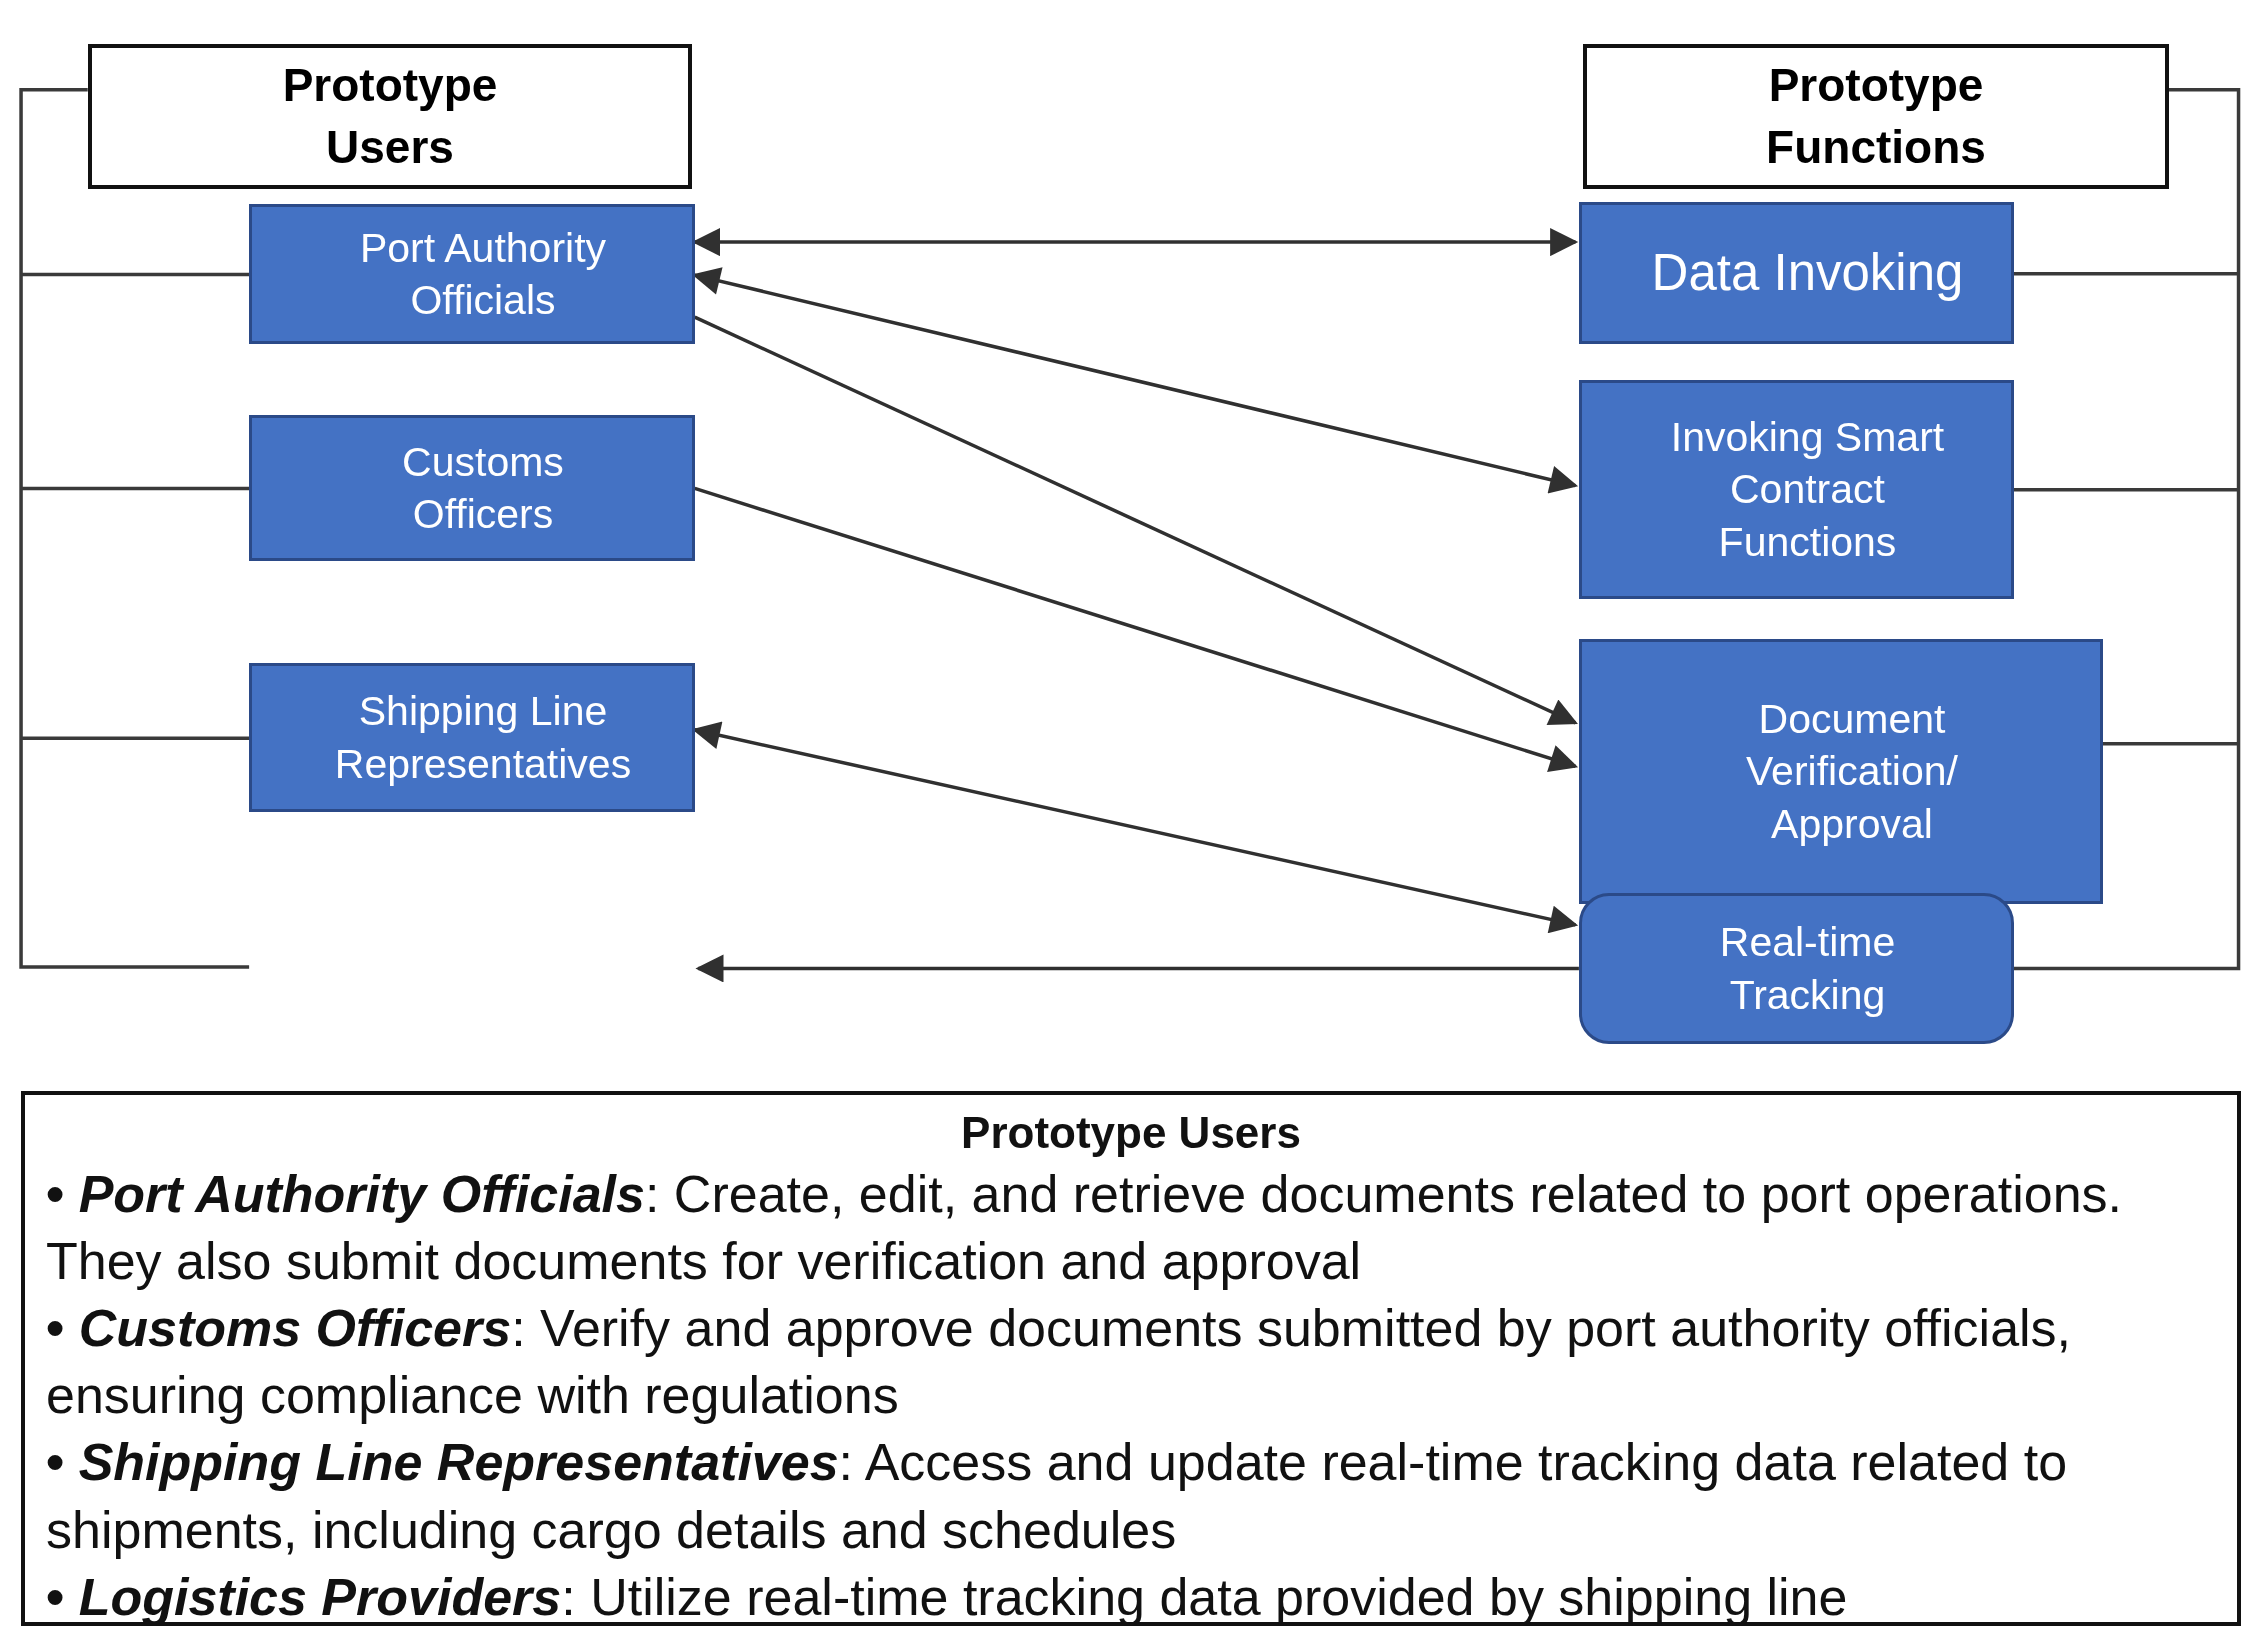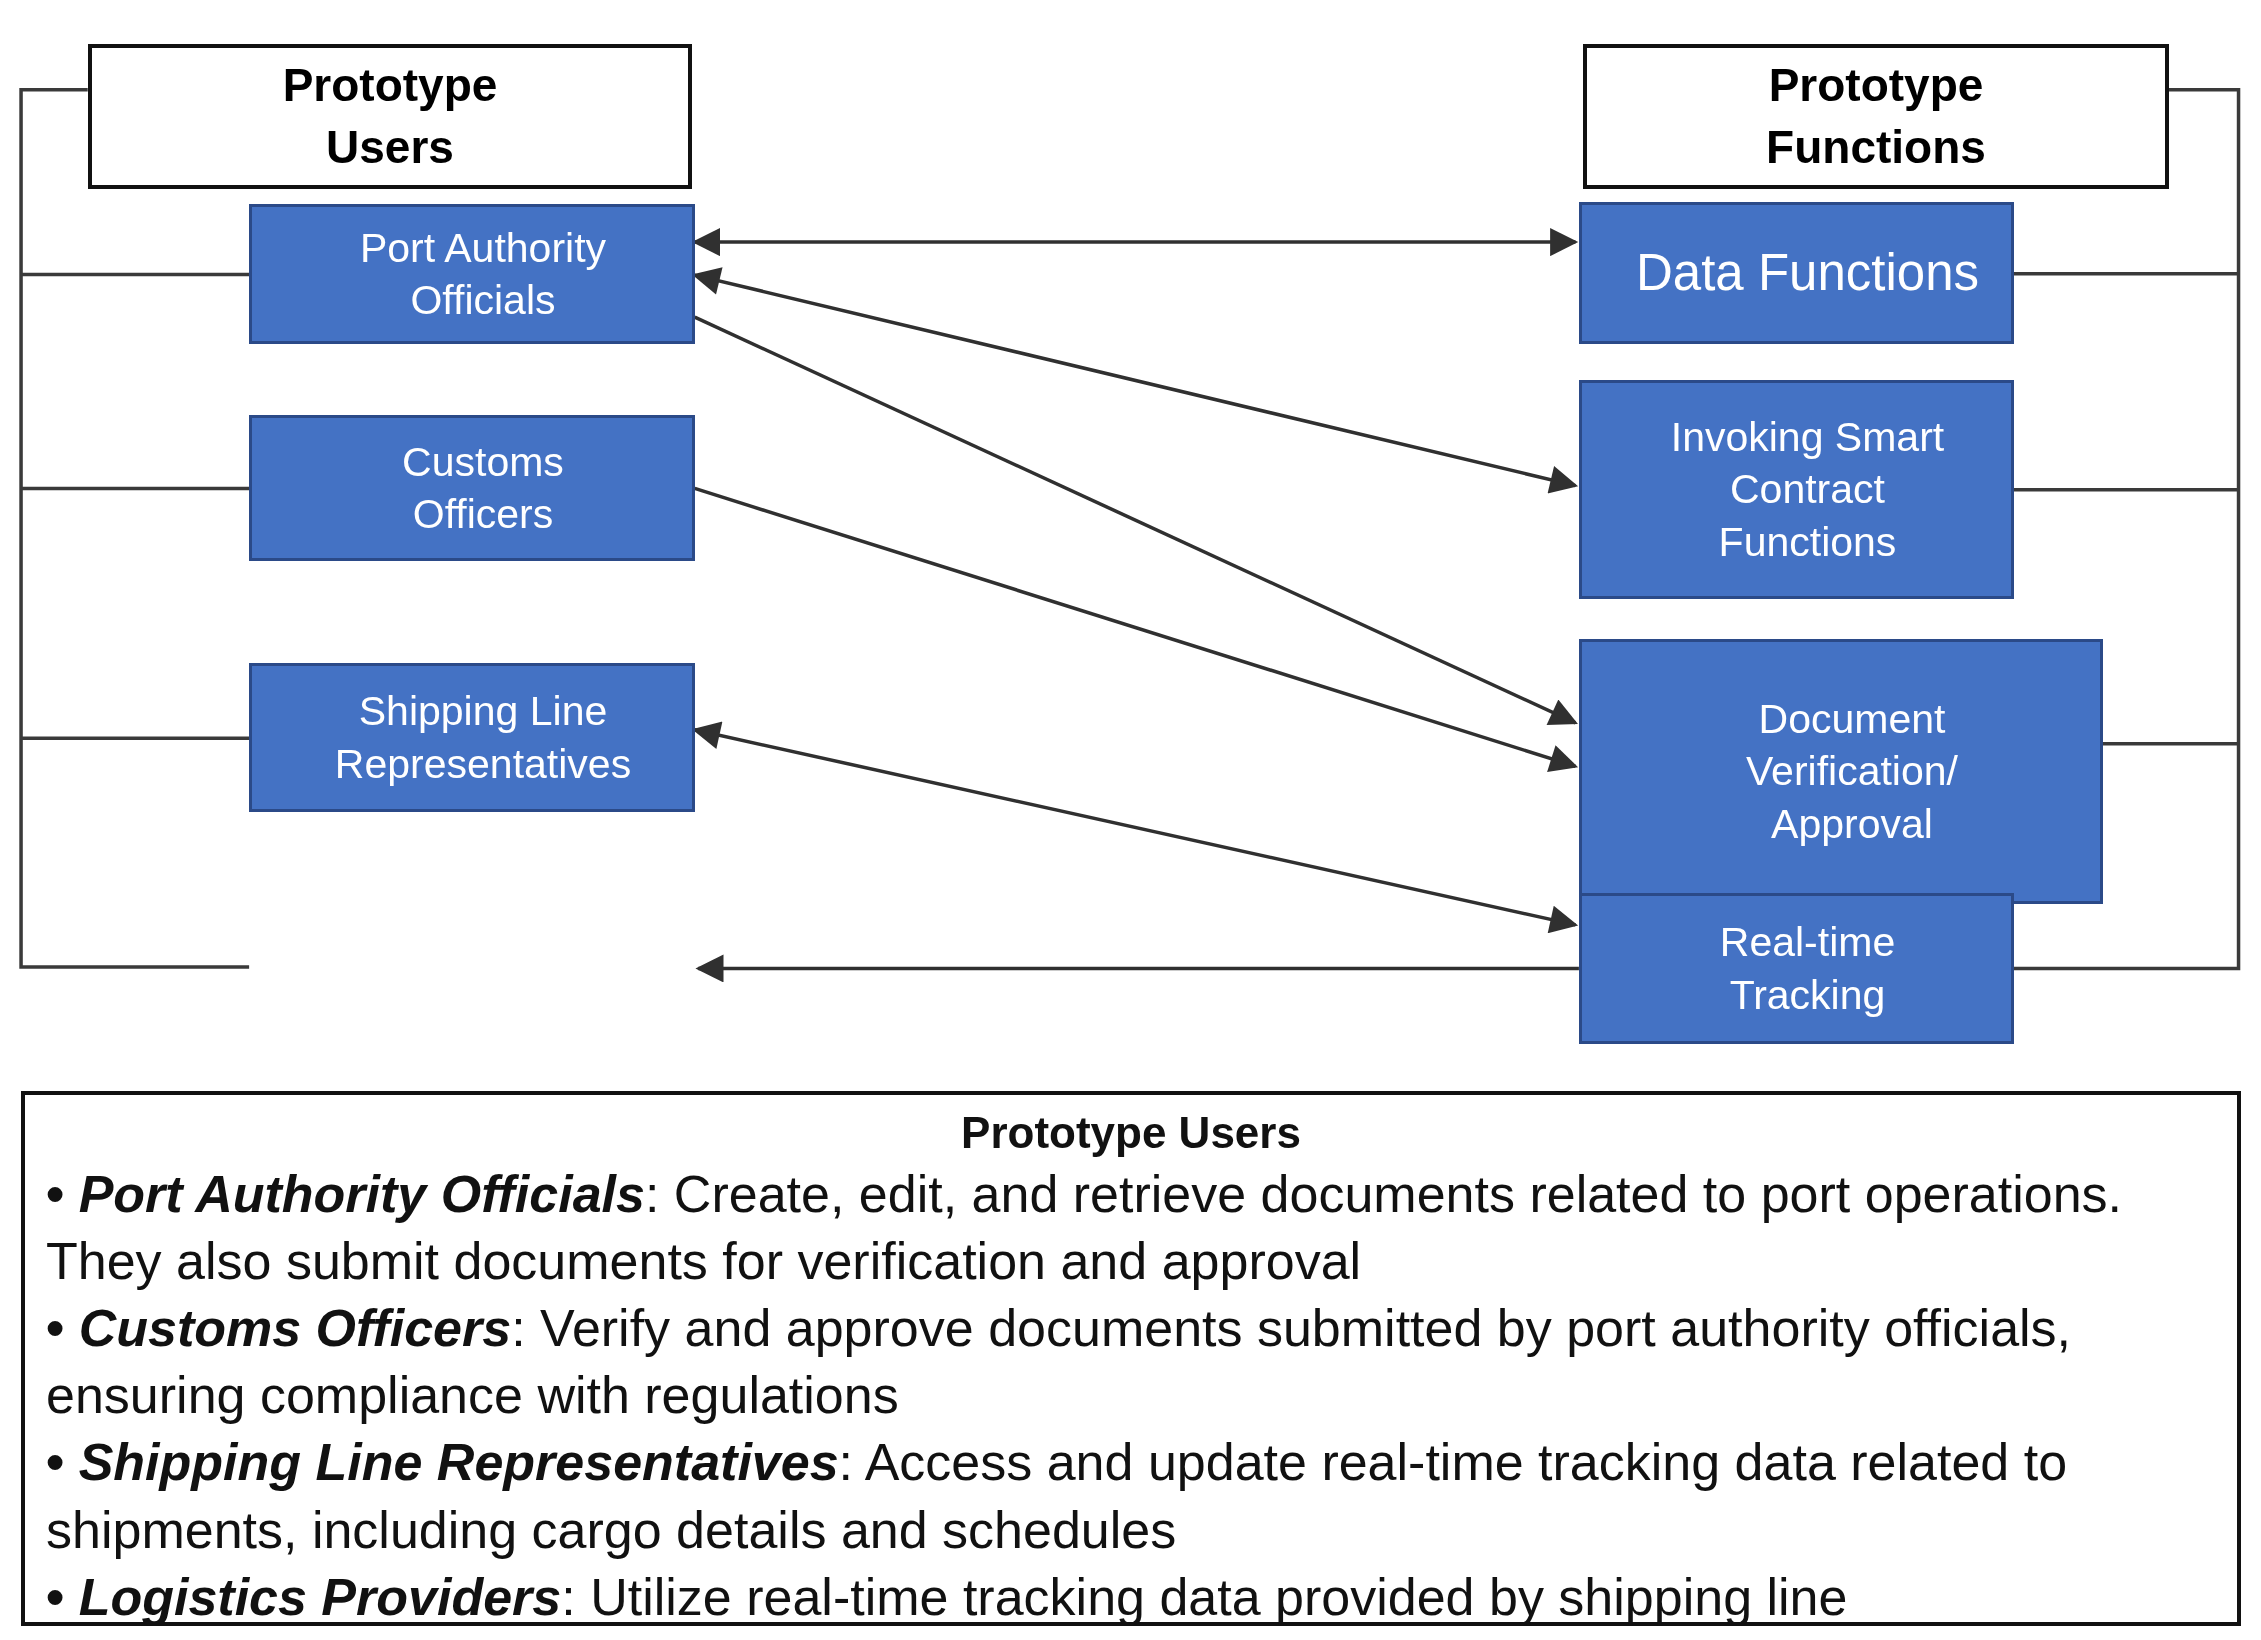--- a/index.html
+++ b/index.html
@@ -105,33 +105,33 @@
   <div class="bluebox" style="left:249px;top:415px;width:446px;height:146px;">
     <span>Customs
 Officers</span>
   </div>
   <div class="bluebox" style="left:249px;top:663px;width:446px;height:149px;">
     <span>Shipping Line
 Representatives</span>
   </div>
 
   <div class="bluebox big" style="left:1579px;top:202px;width:435px;height:142px;">
-    <span>Data Functions</span>
+    <span>Data Invoking</span>
   </div>
   <div class="bluebox" style="left:1579px;top:380px;width:435px;height:219px;">
     <span>Invoking Smart
 Contract
 Functions</span>
   </div>
   <div class="bluebox" style="left:1579px;top:611px;width:524px;height:265px;margin-top:28px;">
     <span>Document
 Verification/
 Approval</span>
   </div>
-  <div class="bluebox" style="left:1579px;top:893px;width:435px;height:151px;">
+  <div class="bluebox" style="left:1579px;top:893px;width:435px;height:151px;border-radius:30px;">
     <span>Real-time
 Tracking</span>
   </div>
 
   <div class="legend">
     <div class="legend-title">Prototype Users</div>
     <div class="legend-body">
       <p><span class="bullet-glyph">• </span><span class="term">Port Authority Officials</span><span>: Create, edit, and retrieve documents related to port operations. They also submit documents for verification and approval</span></p>
       <p><span class="bullet-glyph">• </span><span class="term">Customs Officers</span><span>: Verify and approve documents submitted by port authority officials, ensuring compliance with regulations</span></p>
       <p><span class="bullet-glyph">• </span><span class="term">Shipping Line Representatives</span><span>: Access and update real-time tracking data related to shipments, including cargo details and schedules</span></p>

